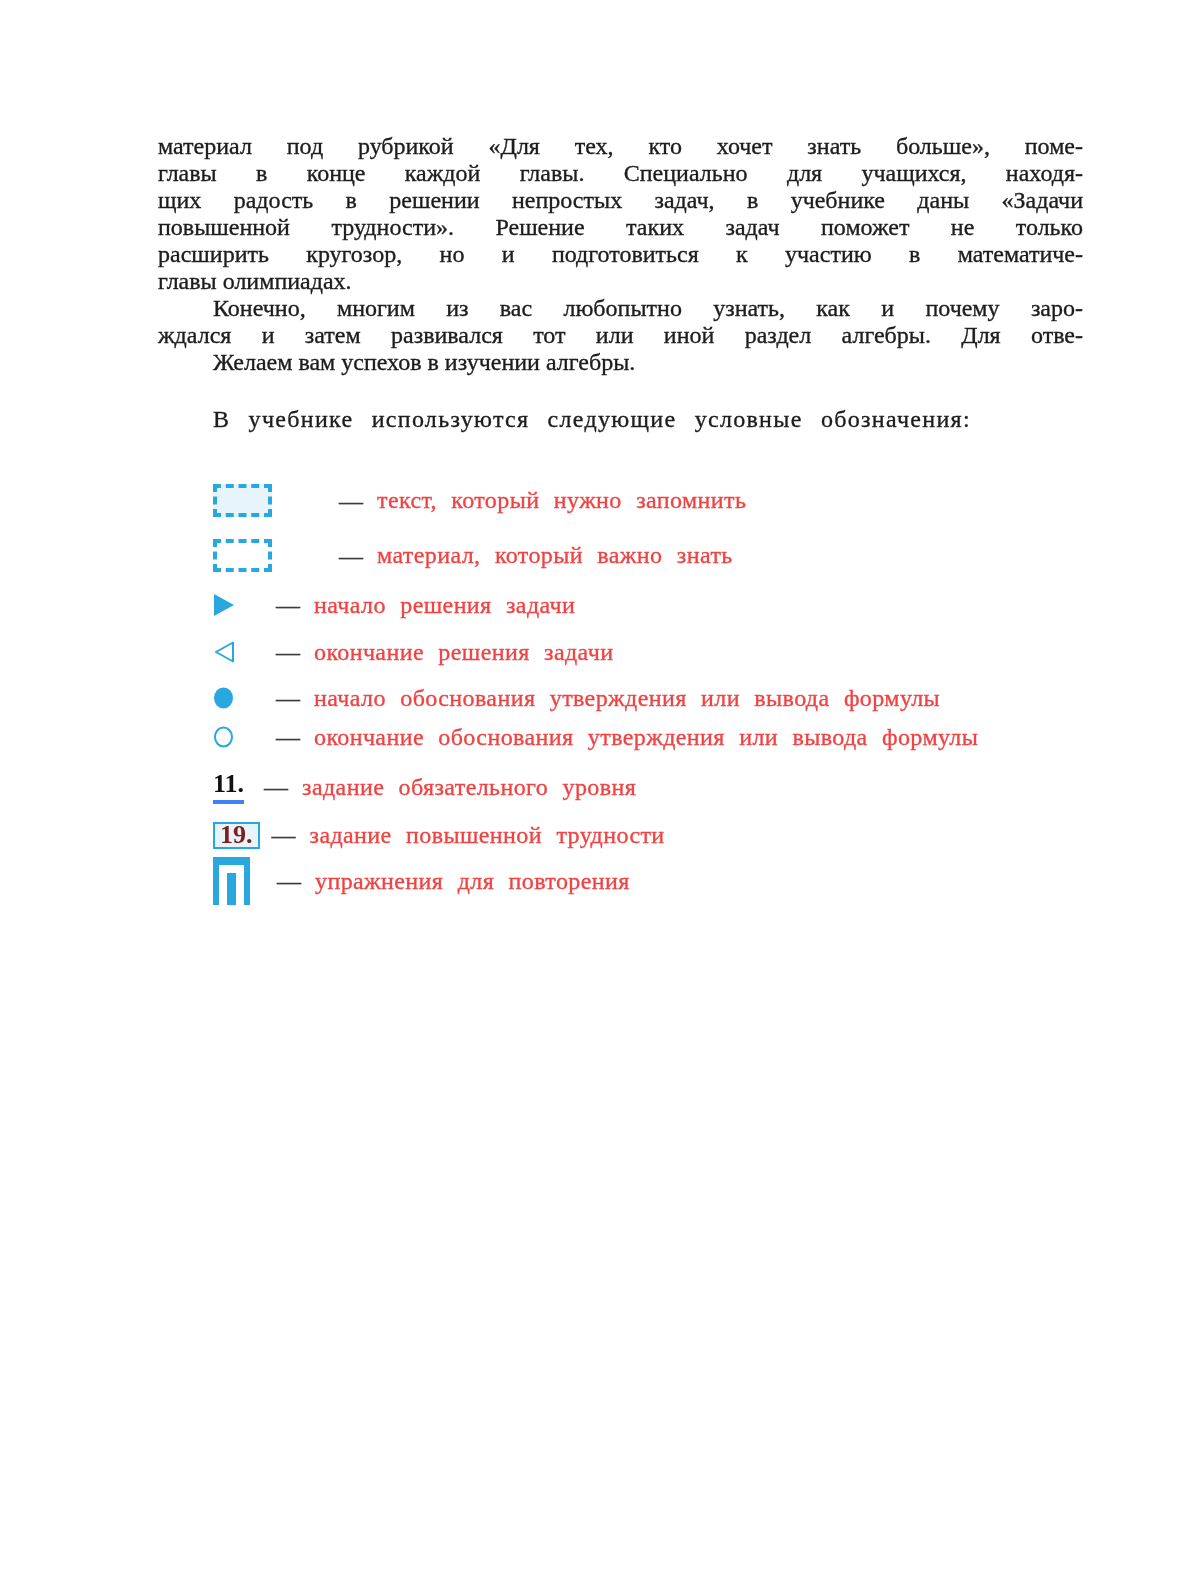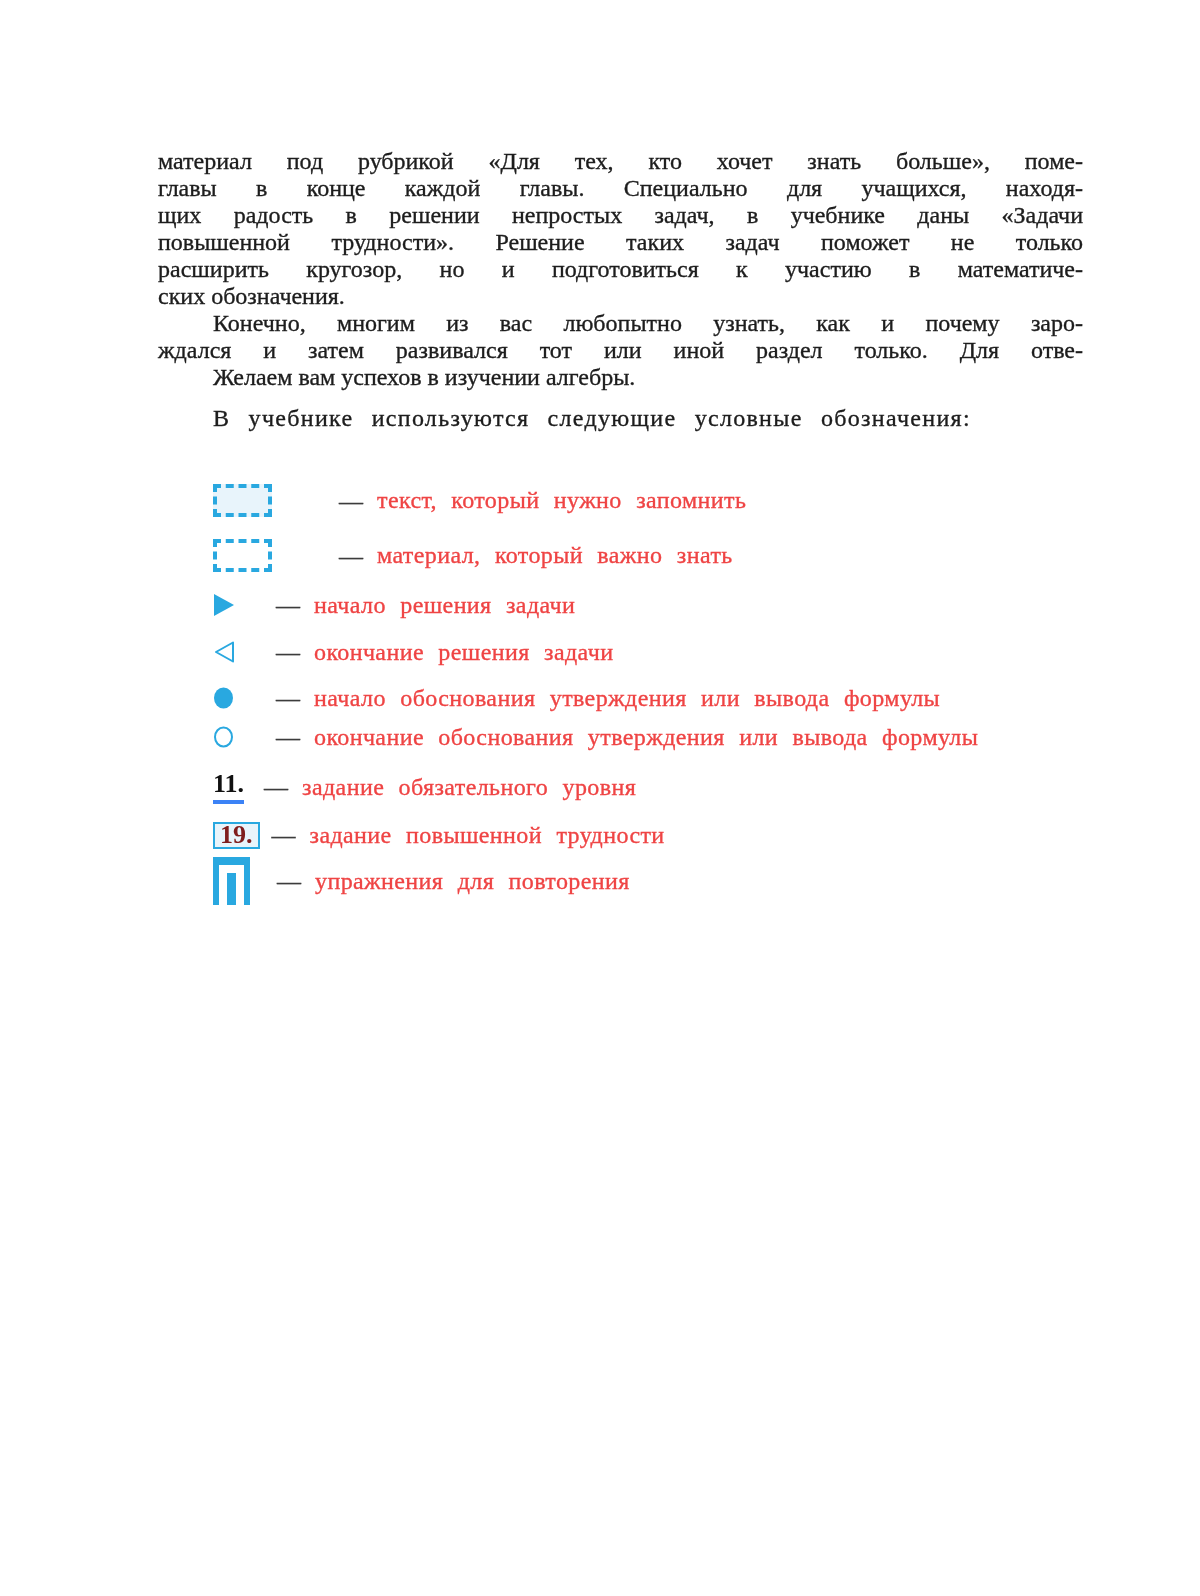--- a/index.html
+++ b/index.html
@@ -9,34 +9,34 @@
     height: 1596px;
     background: #ffffff;
     font-family: "Liberation Serif", "DejaVu Serif", serif;
     color: #1d1d1d;
     overflow: hidden;
   }
   
   .textblock {
     position: absolute;
     left: 158px;
-    top: 148px;
+    top: 133px;
     width: 925px;
     font-size: 24px;
     line-height: 27px;
     color: #1d1d1d;
     -webkit-text-stroke: 0.35px currentColor;
   }
   .para { margin: 0; }
   .tline { display: block; text-align: justify; text-align-last: justify; }
   .tline.last { text-align-last: left; }
   .tline.indent { text-indent: 55px; }
   .heading-line {
     display: block;
-    margin-top: 14px;
+    margin-top: 30px;
     text-indent: 55px;
     letter-spacing: 1.3px;
     word-spacing: 11px;
     white-space: nowrap;
   }
   
   .lrow {
     position: absolute;
     left: 213px;
     display: flex;
@@ -112,25 +112,25 @@
 
 <div class="page">
 
   <div class="textblock">
     <p class="para">
       <span class="tline">материал под рубрикой «Для тех, кто хочет знать больше», поме-</span>
       <span class="tline">главы в конце каждой главы. Специально для учащихся, находя-</span>
       <span class="tline">щих радость в решении непростых задач, в учебнике даны «Задачи</span>
       <span class="tline">повышенной трудности». Решение таких задач поможет не только</span>
       <span class="tline">расширить кругозор, но и подготовиться к участию в математиче-</span>
-      <span class="tline last">ских обозначения.</span>
+      <span class="tline last">главы олимпиадах.</span>
     </p>
     <p class="para">
       <span class="tline indent">Конечно, многим из вас любопытно узнать, как и почему заро-</span>
-      <span class="tline">ждался и затем развивался тот или иной раздел только. Для отве-</span>
+      <span class="tline">ждался и затем развивался тот или иной раздел алгебры. Для отве-</span>
     </p>
     <p class="para">
       <span class="tline last indent">Желаем вам успехов в изучении алгебры.</span>
     </p>
     <p class="para">
       <span class="heading-line">В учебнике используются следующие условные обозначения:</span>
     </p>
   </div>
 
   <div class="lrow" style="top:484px; height:33px;">

